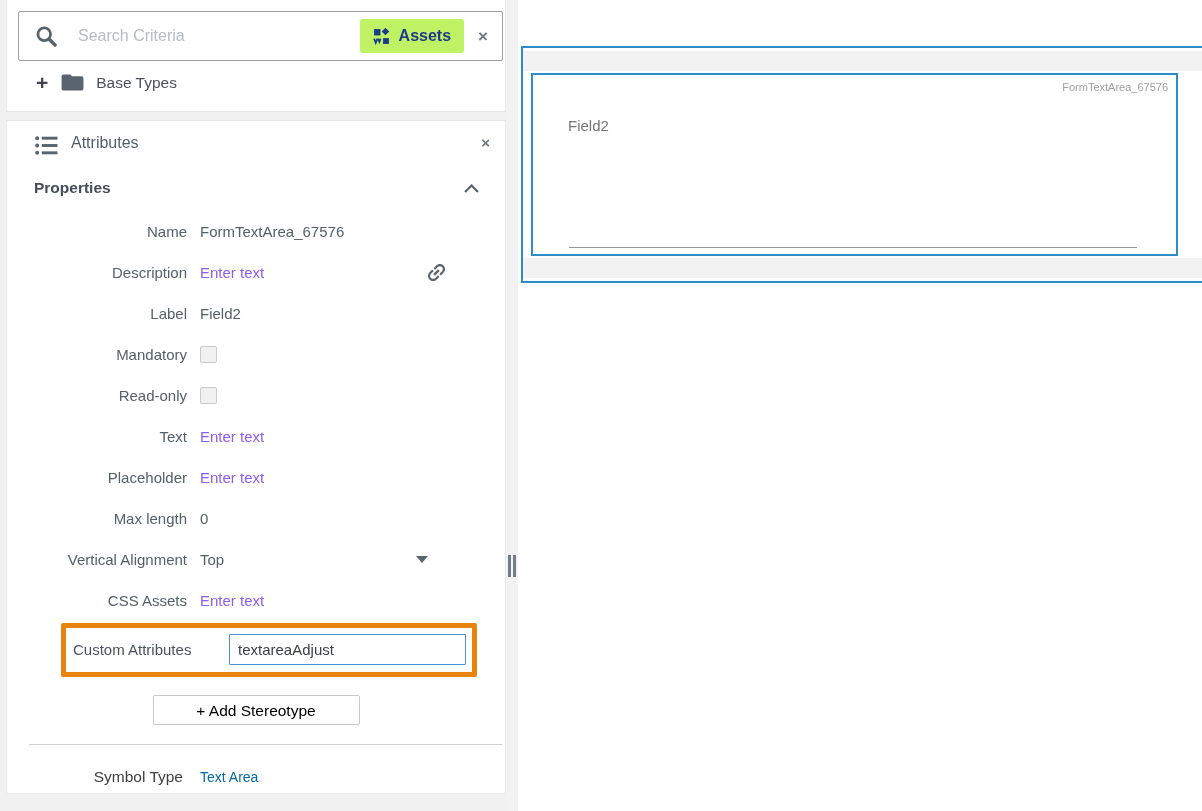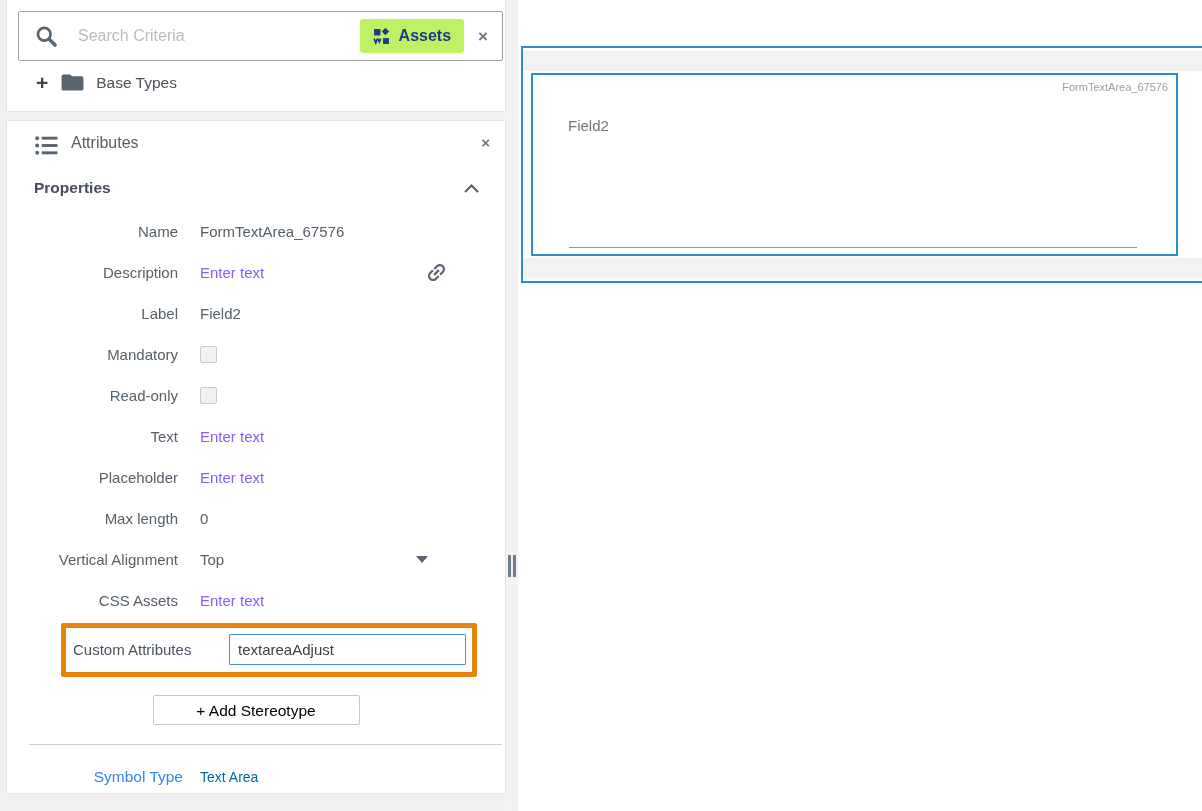--- a/index.html
+++ b/index.html
@@ -33,21 +33,21 @@
   
   .attr-header{position:absolute;left:27px;right:15px;top:13px;display:flex;align-items:flex-start;}
   .attr-title{margin-left:11px;font-size:16px;color:#555e68;}
   .attr-close{margin-left:auto;color:#6d757d;font-size:15px;font-weight:700;cursor:pointer;}
   .section-row{position:absolute;left:27px;right:25px;top:58px;display:flex;align-items:center;}
   .section-title{font-size:15.5px;font-weight:700;color:#454e59;}
   .section-chevron{margin-left:auto;cursor:pointer;display:flex;}
 
   .rows{position:absolute;left:0;right:0;top:90px;}
   .prow{display:flex;align-items:center;height:41px;}
-  .plabel{flex:none;width:193px;text-align:right;padding-right:22px;
+  .plabel{flex:none;width:193px;text-align:right;padding-right:13px;
     font-size:15px;color:#566069;}
   .pvalue{font-size:15px;color:#566069;}
   .pvalue.ph{color:#8b5cf6;}
   .checkbox{width:17px;height:17px;background:#f1f1f1;border:1px solid #cbcbcb;
     border-radius:2px;cursor:pointer;}
   .desc-link{margin-left:auto;margin-right:57px;display:flex;cursor:pointer;}
   .va-value{display:flex;align-items:center;justify-content:space-between;width:228px;cursor:pointer;}
   .caret-down{width:0;height:0;border-left:6px solid transparent;
     border-right:6px solid transparent;border-top:7px solid #5a646f;}
 
@@ -59,21 +59,21 @@
     border-radius:1px;font-size:15px;color:#3c4147;padding:12px 8px;outline:none;
     font-family:inherit;background:#fff;}
 
   .add-stereo-wrap{position:absolute;left:0;right:0;top:574px;text-align:center;}
   .add-stereo{display:inline-block;width:207px;height:30px;line-height:28px;
     border:1px solid #c8c8c8;border-radius:2px;background:#fff;color:#000000;
     font-size:15.5px;cursor:pointer;font-family:inherit;}
   .attr-divider{position:absolute;left:22px;right:3px;top:623px;border-top:1px solid #cfcfcf;}
   .symbol-row{position:absolute;left:0;right:0;top:640px;display:flex;align-items:center;height:32px;}
   .symbol-label{flex:none;width:193px;text-align:right;padding-right:17px;
-    font-size:15.5px;color:#3b82f6;}
+    font-size:15.5px;color:#404040;}
   .symbol-value{font-size:14px;color:#0369a1;}
 
   
   #divider-col{position:absolute;left:506px;top:0;width:12px;height:811px;background:#f2f2f2;}
   .drag-handle{position:absolute;left:1.5px;top:555px;display:flex;gap:2px;cursor:col-resize;}
   .drag-handle span{display:block;width:3px;height:22px;background:#717d8a;}
 
   
   #canvas{position:absolute;left:518px;top:0;width:684px;height:811px;background:#fff;}
   .outer-sel{position:absolute;left:3px;top:46px;width:700px;height:237px;

